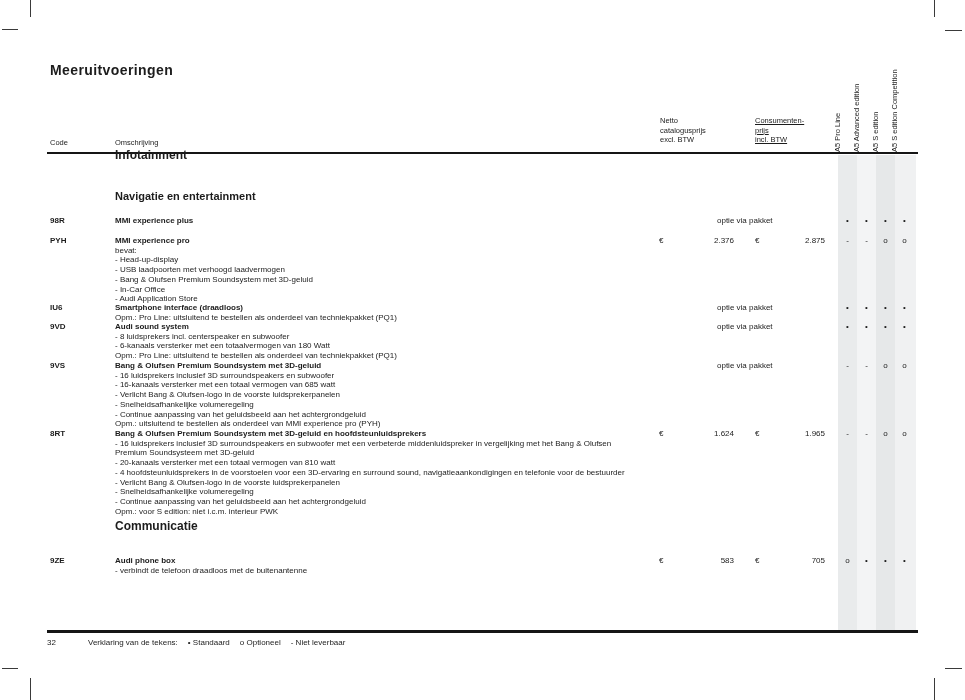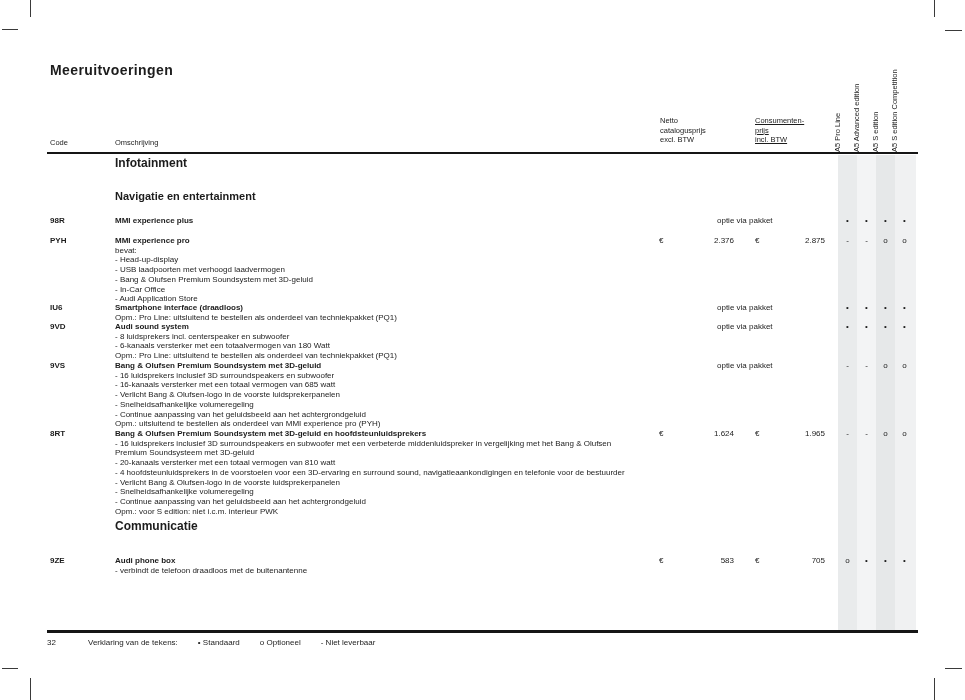--- a/index.html
+++ b/index.html
@@ -23,39 +23,39 @@
   .hdr{position:absolute;font-size:7.5px;line-height:9.5px;}
   .hdr-code{left:50px;top:138px;}
   .hdr-desc{left:115px;top:138px;}
   .hdr-net{left:660px;top:116px;}
   .hdr-con{left:755px;top:116px;text-decoration:underline;}
   .trim{position:absolute;top:143px;height:9px;line-height:9px;font-size:7.5px;white-space:nowrap;
         transform-origin:left bottom;transform:rotate(-90deg);}
   .trim0{left:842px;}  .trim1{left:861px;}  .trim2{left:880px;}  .trim3{left:899px;}
   
   .section{position:absolute;left:115px;font-weight:700;}
-  .sec-info{top:156px;font-size:12px;}
+  .sec-info{top:148px;font-size:12px;}
   .sec-nav{top:190px;font-size:11px;text-align:center;}
   .sec-comm{top:519px;font-size:12px;}
   
   .row{position:absolute;left:47px;width:871px;font-size:8px;line-height:9.7px;}
   .code{position:absolute;left:3px;top:0;font-weight:700;}
   .desc{margin-left:68px;}
   .title{font-weight:700;}
   .line{white-space:nowrap;}
   .note{position:absolute;left:630px;top:0;margin-left:40px;}
   .cur-net{position:absolute;left:612px;top:0;}
   .val-net{position:absolute;left:620px;width:67px;top:0;text-align:right;}
   .cur-con{position:absolute;left:708px;top:0;}
   .val-con{position:absolute;left:712px;width:66px;top:0;text-align:right;}
   .mark{position:absolute;top:0;width:19px;text-align:center;}
   .mk0{left:791px;} .mk1{left:810px;} .mk2{left:829px;} .mk3{left:848px;}
   
   .page-num{position:absolute;left:47px;top:638px;font-size:8px;}
-  .legend{position:absolute;left:88px;top:638px;font-size:8px;display:flex;gap:20px;}
+  .legend{position:absolute;left:88px;top:638px;font-size:8px;display:flex;gap:10px;}
 </style>
 </head>
 <body>
 
 <div id="page">
 
   <div class="crop" style="left:30px;top:0;width:1px;height:17px;"></div>
   <div class="crop" style="left:2px;top:29px;width:16px;height:1px;"></div>
   <div class="crop" style="left:934px;top:0;width:1px;height:17px;"></div>
   <div class="crop" style="left:945px;top:30px;width:17px;height:1px;"></div>

